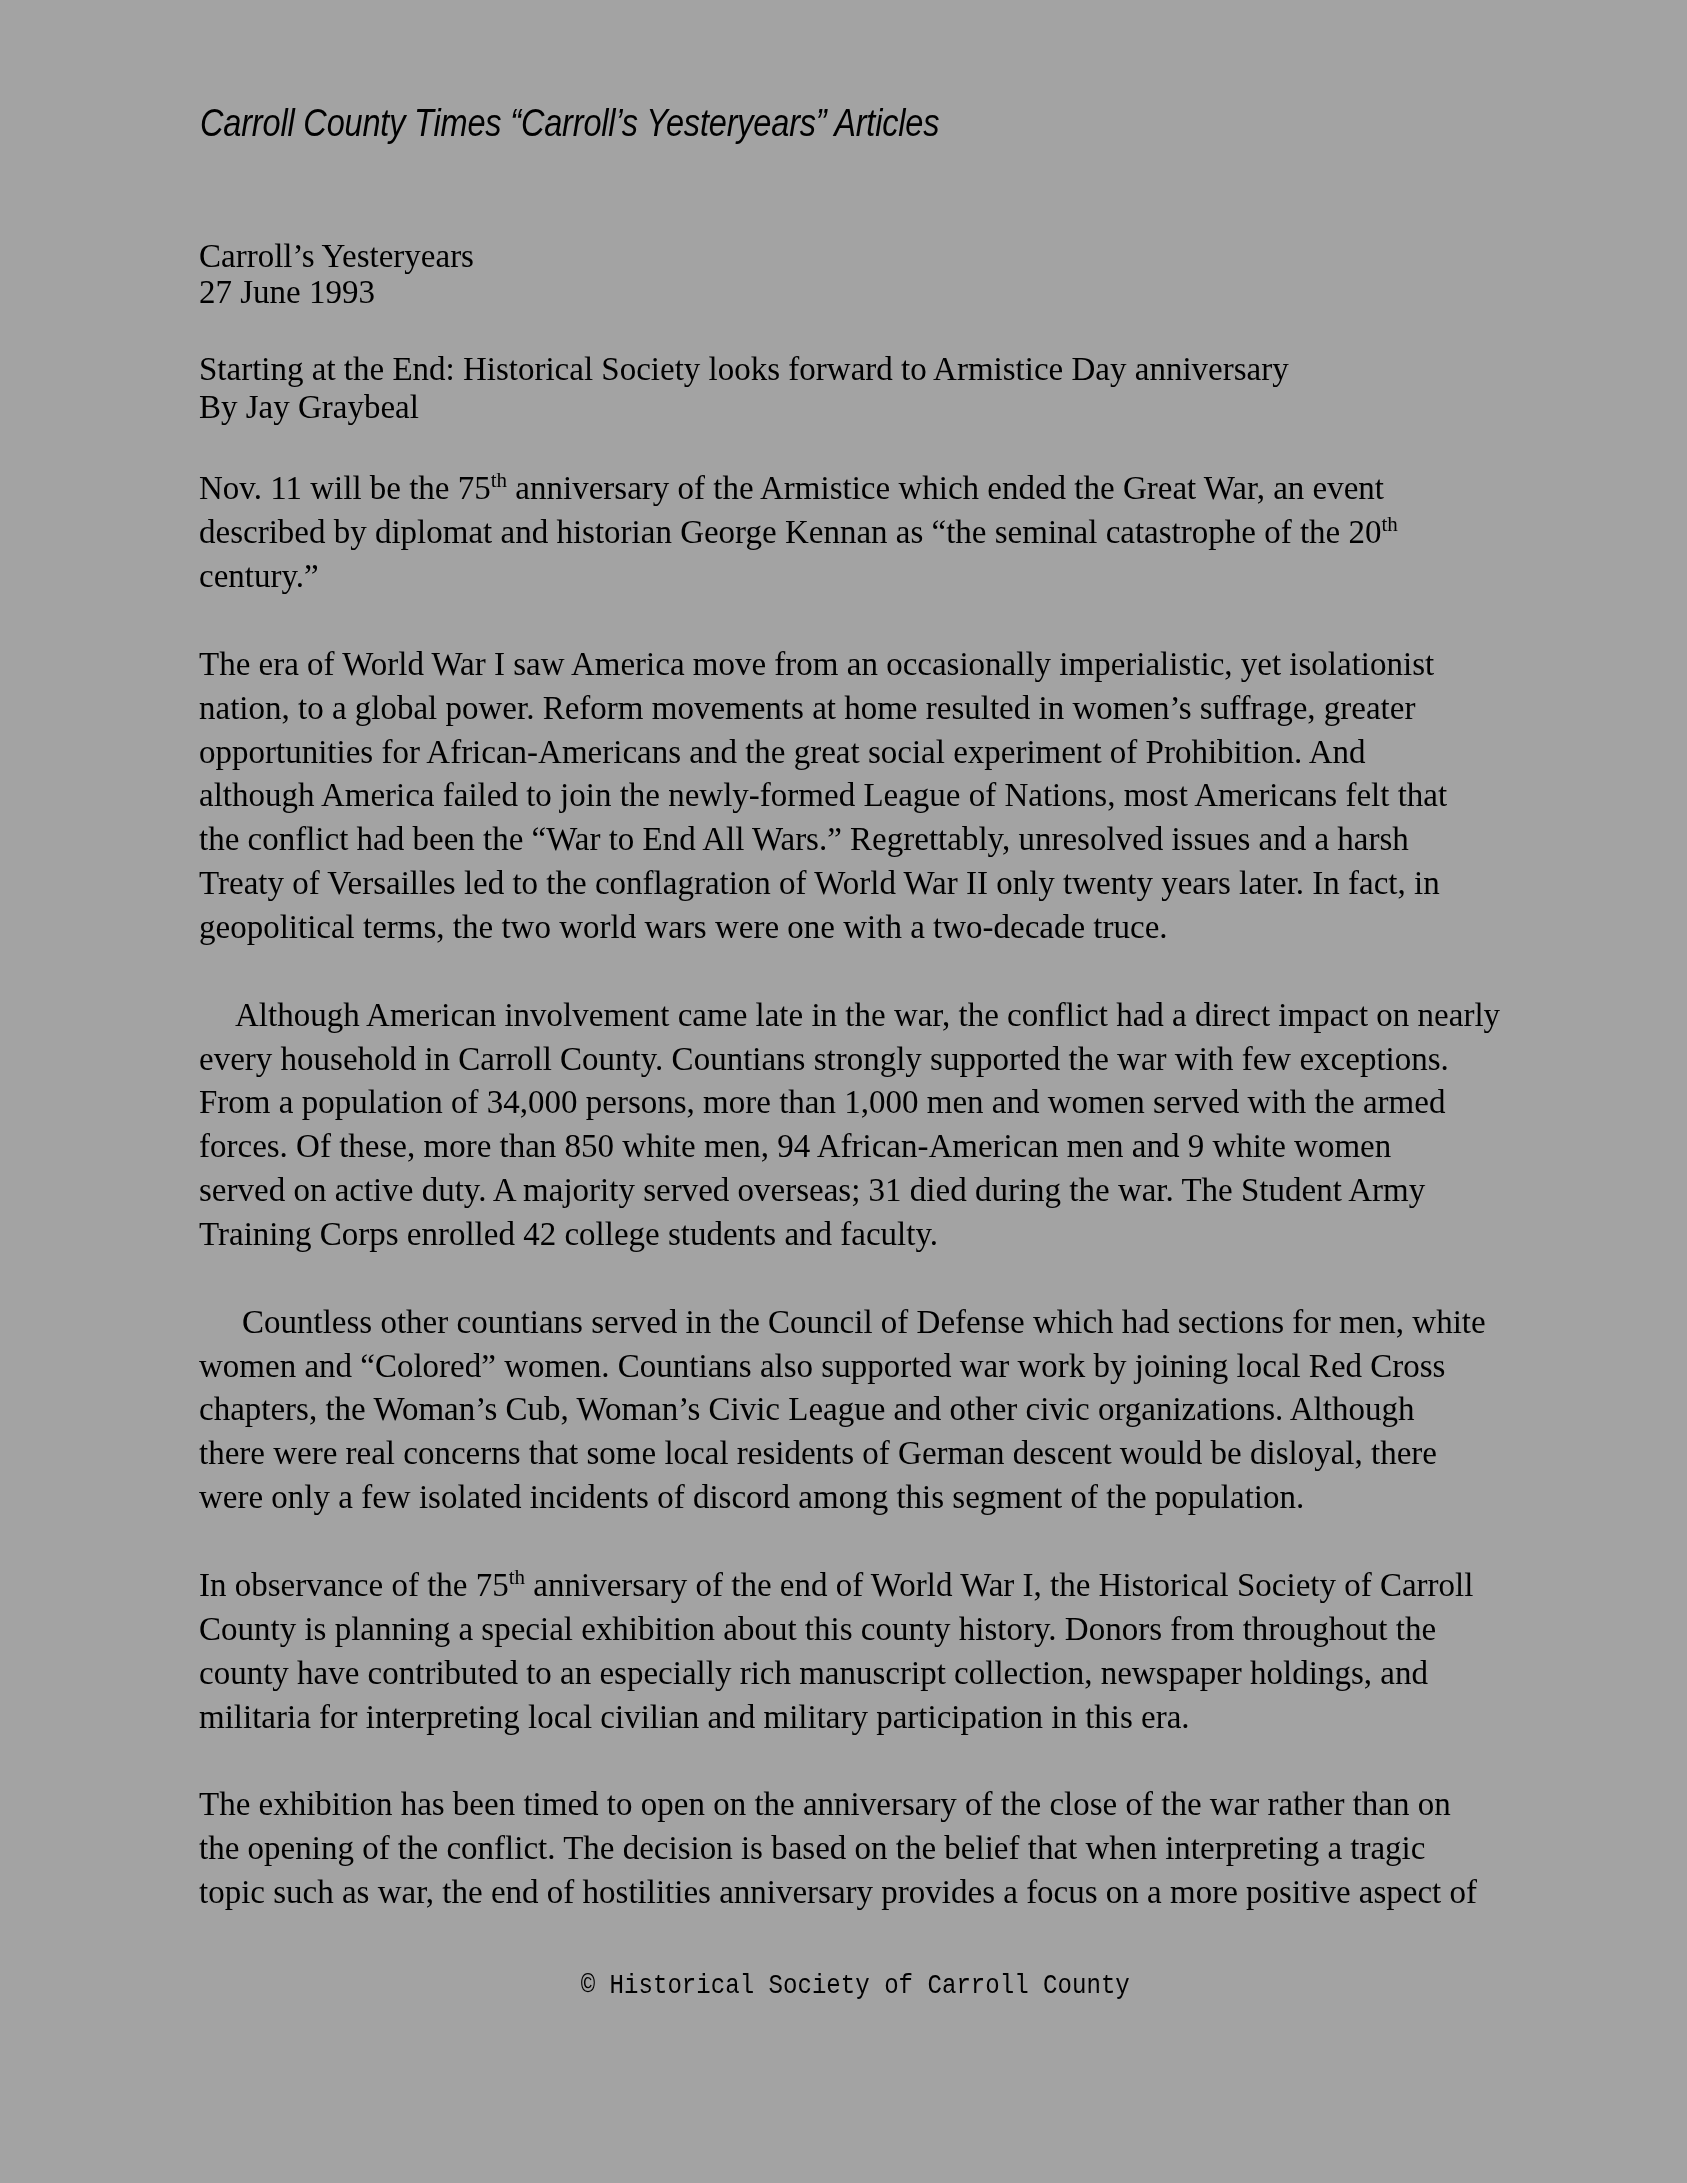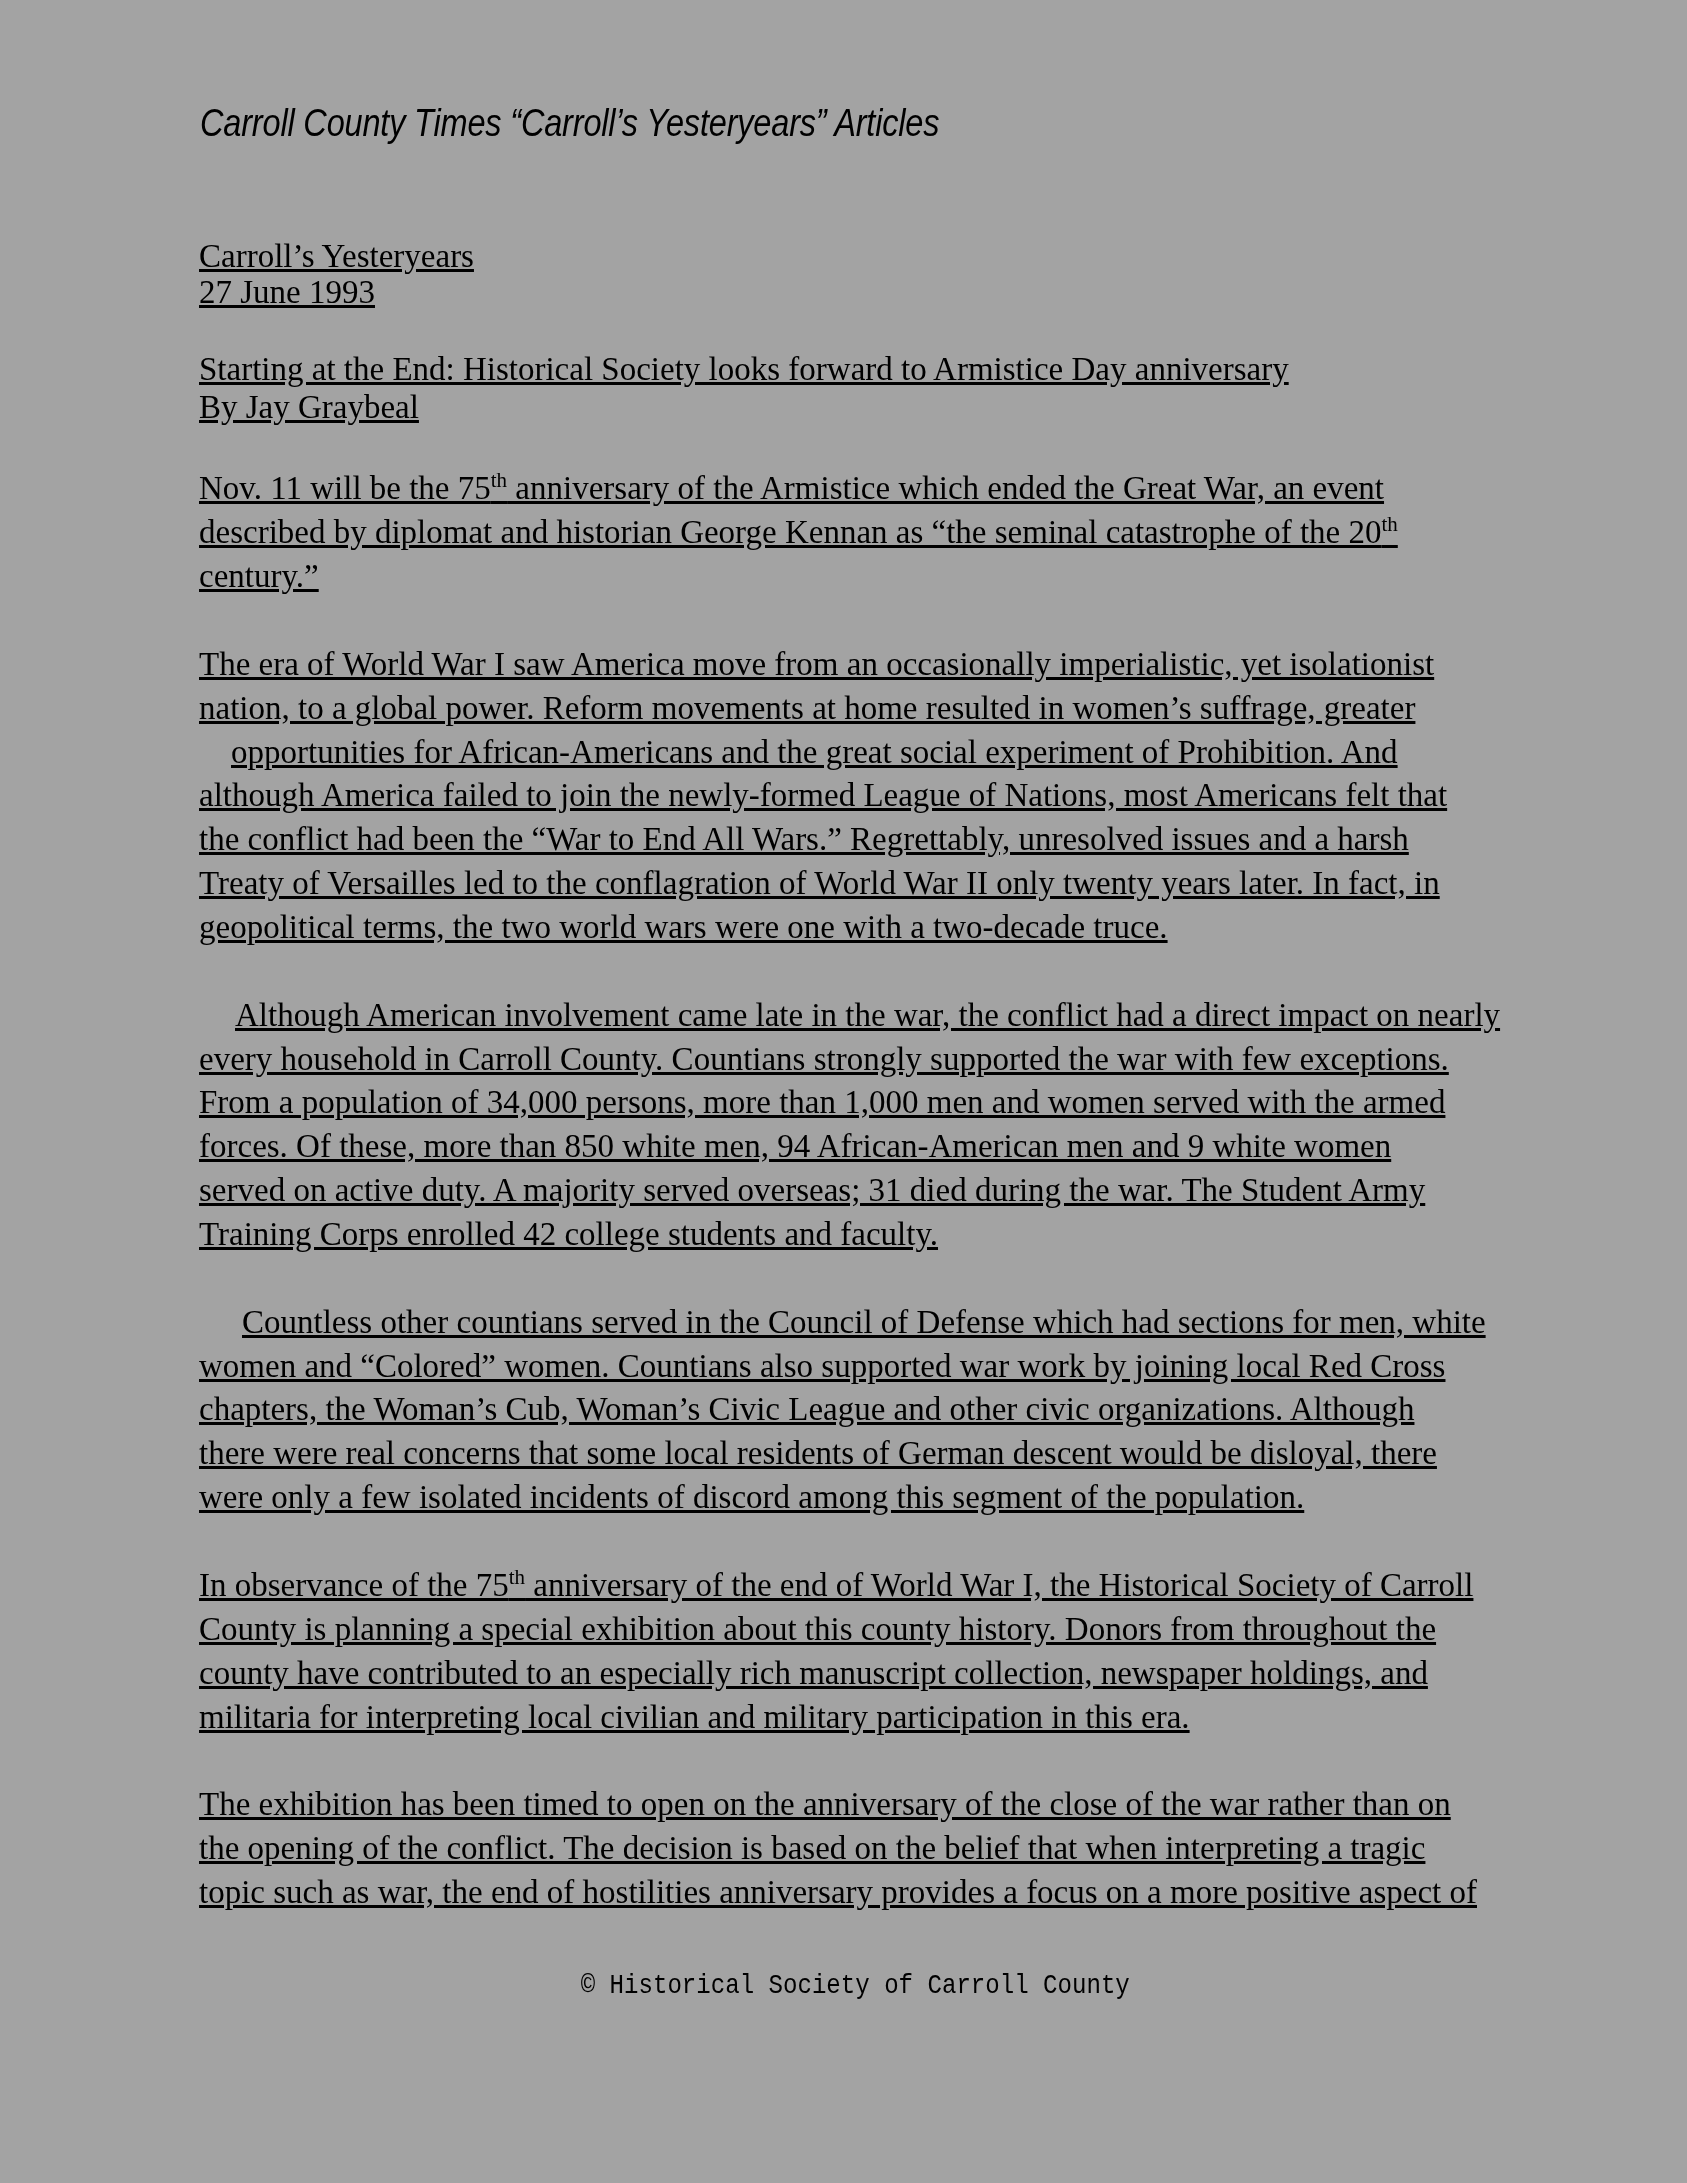--- a/index.html
+++ b/index.html
@@ -35,21 +35,20 @@
     letter-spacing: -0.2px;
   }
   .line {
     position: absolute;
     left: 199px;
     font-family: "Liberation Serif", "DejaVu Serif", serif;
     font-size: 33px;
     line-height: 33px;
     white-space: nowrap;
     height: 33px;
-    text-decoration: underline;
   }
   .line sup {
     font-size: 21px;
     line-height: 0;
     vertical-align: 0;
     position: relative;
     top: -12px;
   }
   .footer-line {
     position: absolute;
@@ -79,21 +78,21 @@
 
   <div class="line" style="top:353px">Starting at the End: Historical Society looks forward to Armistice Day anniversary</div>
   <div class="line" style="top:391px">By Jay Graybeal</div>
 
   <div id="article-body">
       <div class="line" style="top: 472px;"><span>Nov. 11 will be the 75</span><sup>th</sup><span> anniversary of the Armistice which ended the Great War, an event</span></div>
       <div class="line" style="top: 516px;"><span>described by diplomat and historian George Kennan as “the seminal catastrophe of the 20</span><sup>th</sup></div>
       <div class="line" style="top: 560px;"><span>century.”</span></div>
       <div class="line" style="top: 648px;"><span>The era of World War I saw America move from an occasionally imperialistic, yet isolationist</span></div>
       <div class="line" style="top: 692px;"><span>nation, to a global power. Reform movements at home resulted in women’s suffrage, greater</span></div>
-      <div class="line" style="top: 736px; margin-left: 32px;"><span>opportunities for African-Americans and the great social experiment of Prohibition. And</span></div>
+      <div class="line" style="top: 736px;"><span>opportunities for African-Americans and the great social experiment of Prohibition. And</span></div>
       <div class="line" style="top: 779px;"><span>although America failed to join the newly-formed League of Nations, most Americans felt that</span></div>
       <div class="line" style="top: 823px;"><span>the conflict had been the “War to End All Wars.” Regrettably, unresolved issues and a harsh</span></div>
       <div class="line" style="top: 867px;"><span>Treaty of Versailles led to the conflagration of World War II only twenty years later. In fact, in</span></div>
       <div class="line" style="top: 911px;"><span>geopolitical terms, the two world wars were one with a two-decade truce.</span></div>
       <div class="line" style="top: 999px; margin-left: 36px;"><span>Although American involvement came late in the war, the conflict had a direct impact on nearly</span></div>
       <div class="line" style="top: 1043px;"><span>every household in Carroll County. Countians strongly supported the war with few exceptions.</span></div>
       <div class="line" style="top: 1086px;"><span>From a population of 34,000 persons, more than 1,000 men and women served with the armed</span></div>
       <div class="line" style="top: 1130px;"><span>forces. Of these, more than 850 white men, 94 African-American men and 9 white women</span></div>
       <div class="line" style="top: 1174px;"><span>served on active duty. A majority served overseas; 31 died during the war. The Student Army</span></div>
       <div class="line" style="top: 1218px;"><span>Training Corps enrolled 42 college students and faculty.</span></div>

